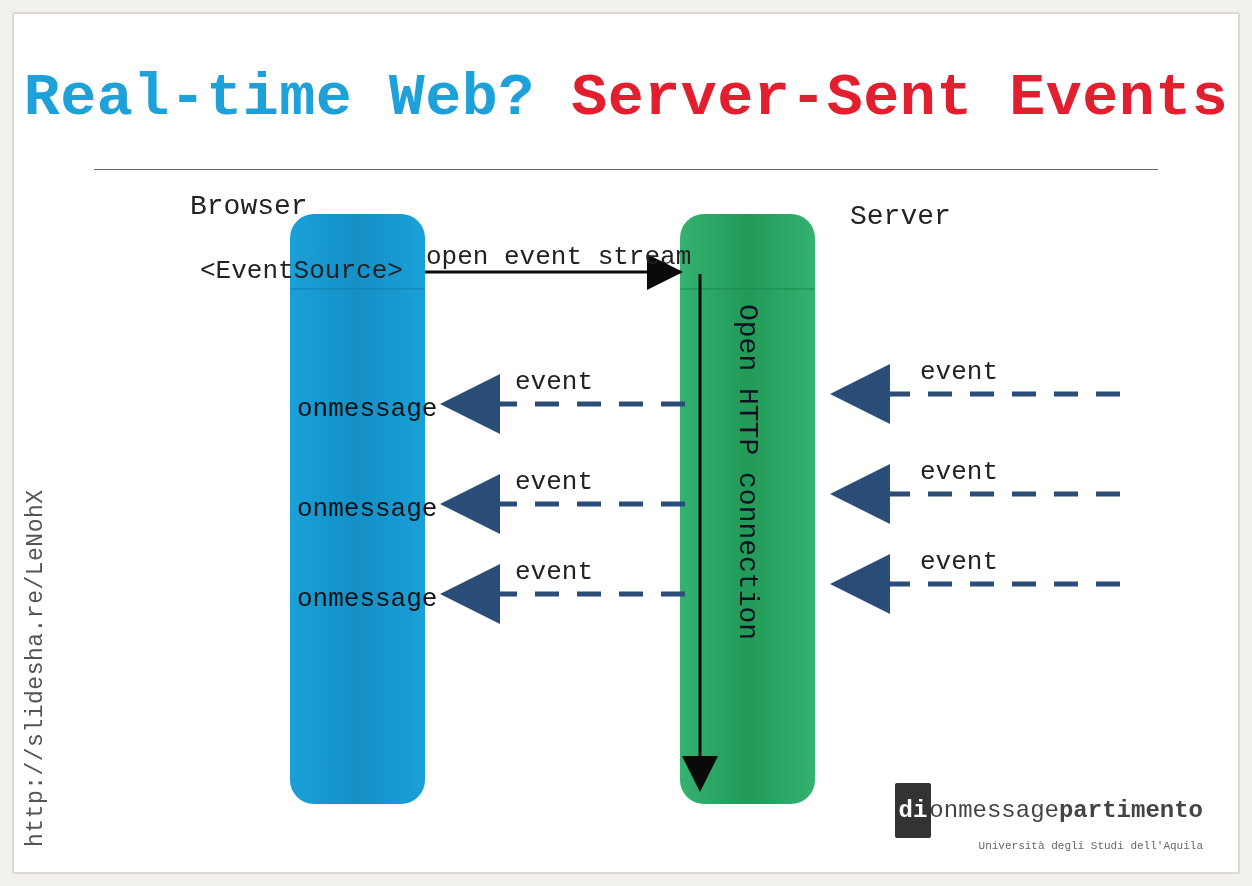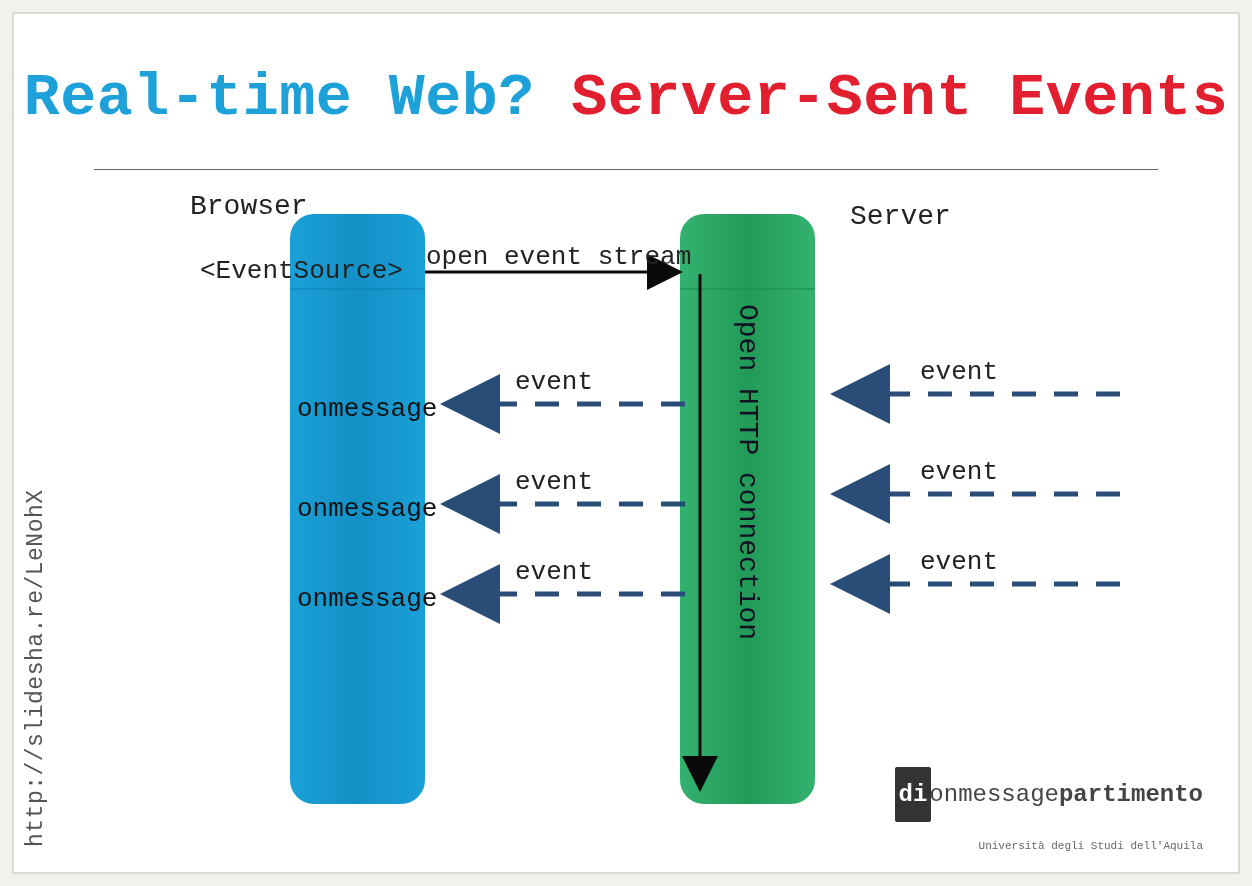--- a/index.html
+++ b/index.html
@@ -73,21 +73,21 @@
     color: #fff;
     padding: 14px 4px;
     font-weight: bold;
     margin-right: -2px;
     border-radius: 2px;
   }
   .logo .logo-main .bold { font-weight: bold; }
   .logo .logo-sub {
     font-size: 11px;
     color: #666;
-    margin-top: 18px;
+    margin-top: 2px;
   }
 </style>
 </head>
 <body>
 
 <div class="frame">
   <div class="title">
     <span class="part1">Real-time Web? </span><span class="part2">Server-Sent Events</span>
   </div>
   <div class="hr"></div>

